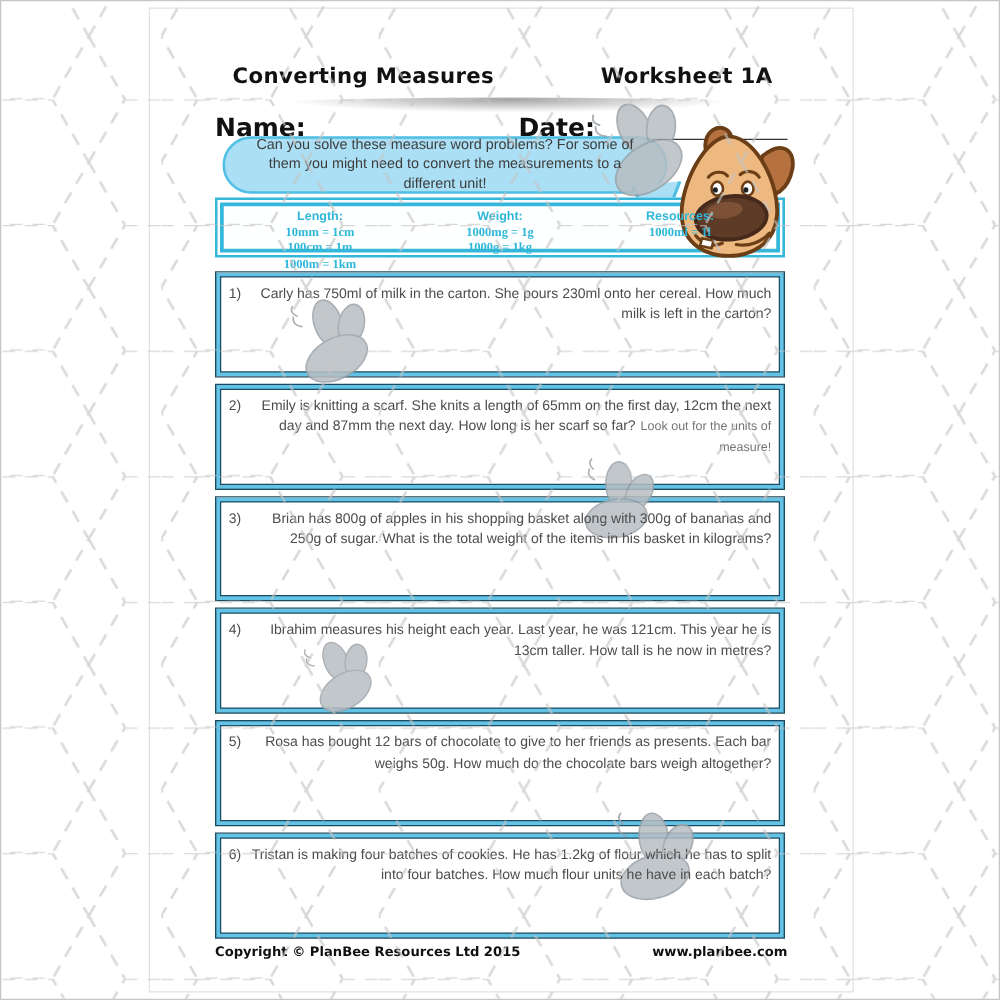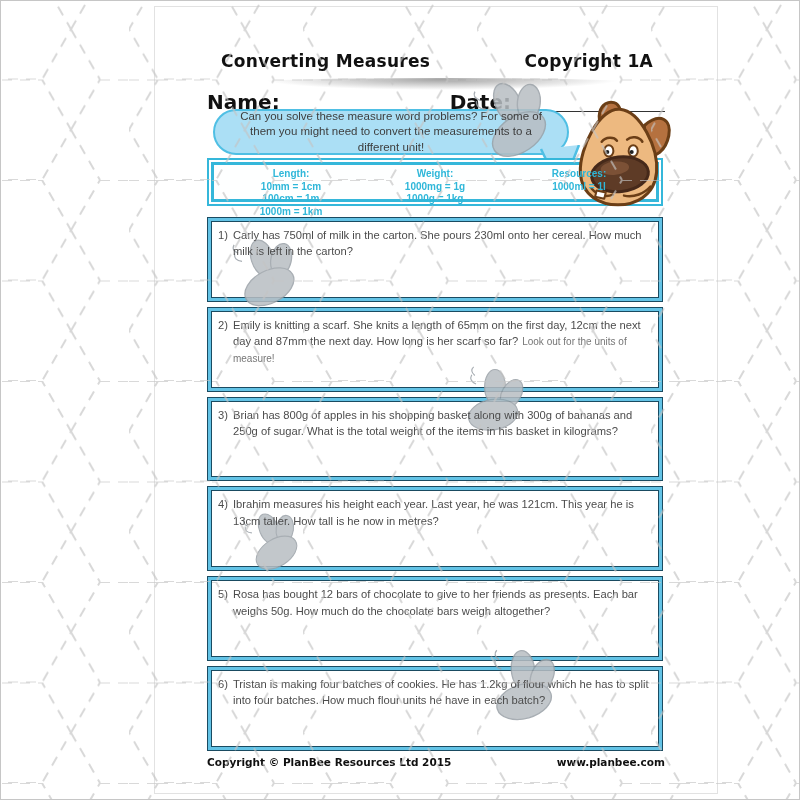--- a/index.html
+++ b/index.html
@@ -1,21 +1,21 @@
 <!DOCTYPE html>
 <html><head>
 <meta charset="utf-8">
 <style>
   html,body{margin:0;padding:0;background:#fff;}
   .canvas{position:relative;width:800px;height:800px;background:#ffffff;border:1px solid #c6c6c6;
           box-sizing:border-box;overflow:hidden;font-family:"Liberation Sans",sans-serif;}
   .hex-overlay{position:absolute;left:0;top:0;z-index:99;pointer-events:none;opacity:.65;}
 
   .page{position:absolute;left:118px;top:5px;width:564px;height:788px;background:#ffffff;
-        border:1px solid #e2e2e2;box-sizing:border-box;margin-left:35px;}
+        border:1px solid #e2e2e2;box-sizing:border-box;}
 
   
   .banner{position:absolute;left:54px;top:35px;width:456px;height:38px;background:#ffffff;
           display:flex;justify-content:space-between;align-items:center;padding:0 12px;box-sizing:border-box;
           font-family:"DejaVu Sans",sans-serif;font-weight:700;font-size:17px;color:#111;letter-spacing:.3px;}
   .banner-shadow{position:absolute;left:50px;top:71px;width:474px;height:16px;border-radius:50%;
           background:radial-gradient(ellipse 52% 90% at 50% 10%, rgba(90,90,90,.55), rgba(120,120,120,0) 72%);}
 
   
   .namedate{position:absolute;left:52px;top:83px;width:458px;display:flex;align-items:flex-end;
@@ -34,49 +34,49 @@
   
   .dog{position:absolute;left:408px;top:88px;width:114px;height:124px;z-index:30;}
 
   
   .convbox{position:absolute;left:52px;top:151px;width:456px;height:48px;box-sizing:border-box;
            background:#feffff;border:2px solid #35b7da;
            box-shadow:inset 0 0 0 2px #ffffff, inset 0 0 0 5px #35b7da;
            display:flex;padding:8px 10px 4px 10px;}
   .convcol{flex:1;text-align:center;color:#2fb7d9;font-weight:700;font-size:10px;line-height:12.5px;}
   .convcol .ctitle{position:relative;z-index:45;}
-  .convcol .cline{position:relative;z-index:45;}
+  .convcol .cline{position:relative;z-index:45;font-family:Liberation Serif, serif;}
 
   
   .questions{position:absolute;left:52px;top:210px;width:456px;height:534px;display:flex;flex-direction:column;gap:5px;}
   .qbox{flex:1;background:#ffffff;border:1px solid #1a4b61;box-sizing:border-box;
         box-shadow:inset 0 0 0 3px #63c3e6, inset 0 0 0 4px #1a4b61;
         padding:9px 10px 6px 10px;}
   .qrow{display:flex;gap:5px;position:relative;z-index:45;}
   .qnum{font-size:11.2px;color:#4c4c4c;line-height:1.45;flex:0 0 auto;}
-  .qtext{font-size:11.2px;color:#4c4c4c;line-height:1.45;}
+  .qtext{font-size:11.2px;color:#4c4c4c;line-height:1.45;text-align:right;}
   .qnote{font-size:10px;color:#767676;margin-left:4px;}
 
   
   .footer{position:absolute;left:52px;top:749px;width:458px;display:flex;justify-content:space-between;
           font-family:"DejaVu Sans",sans-serif;font-weight:700;font-size:10.5px;color:#101010;gap:36px;}
 
   
   .bee{position:absolute;z-index:40;opacity:.85;}
 </style>
 </head>
 <body>
 
 <div class="canvas">
 
   <div class="page">
 
     <div class="banner">
       <span>Converting Measures</span>
-      <span>Copyright 1A</span>
+      <span>Worksheet 1A</span>
     </div>
     <div class="banner-shadow"></div>
 
     <div class="namedate">
       <span>Name:</span>
       <span class="nd-line name"></span>
       <span>Date:</span>
       <span class="nd-line date"></span>
     </div>
 

